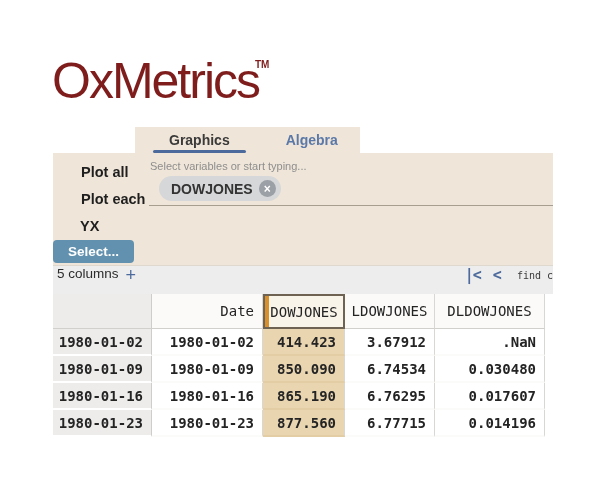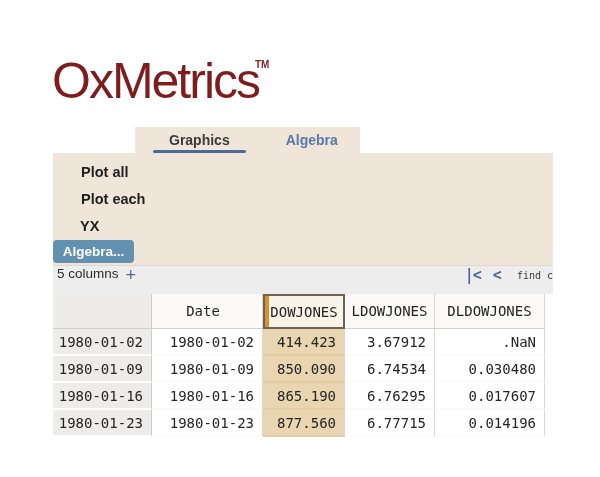--- a/index.html
+++ b/index.html
@@ -50,26 +50,26 @@
          font-family:"DejaVu Sans Mono",monospace; margin-right:12px; }
   .find-text { color:#3a3a3a; font-family:"DejaVu Sans Mono",monospace; font-size:10px;
          margin-left:4px; white-space:nowrap; }
 
   
   table.grid { border-collapse:separate; border-spacing:0; width:492px; table-layout:fixed;
          font-family:"DejaVu Sans Mono",monospace; font-size:14px; color:#242424; }
   .grid th { height:35px; font-weight:normal; background:#fbfaf8; border-bottom:1px solid #d2d0cd;
          border-right:1px solid #d9d7d4; text-align:center; }
   .grid th.lbl { background:#edeceb; border-right:1px solid #cfcdc9; }
-  .grid th.date { text-align:center; padding-right:8px; }
+  .grid th.date { text-align:right; padding-right:8px; }
   .grid th.selected { border:2px solid #6e6352; background:#f9f4e9; position:relative; }
   .grid th.selected::before { content:""; position:absolute; left:0; top:0; bottom:0; width:4px;
          background:#d8902e; }
   .grid td { height:27px; text-align:right; padding-right:8px; background:#ffffff;
-         border-right:1px solid #d9d7d4; border-bottom:2px solid #fbfbfa; }
+         border-right:1px solid #d9d7d4; border-bottom:2px solid #fbfbfa;font-weight:bold; }
   .grid td.lbl { background:#edeceb; border-right:1px solid #cfcdc9; border-bottom:2px solid #ffffff; }
   .grid td.sel { background:#e9d5b0; border-bottom:2px solid #e3cda5; }
 </style>
 </head>
 <body>
 
 <div class="logo"><span>OxMetrics</span><span class="tm">TM</span></div>
 
 <div class="workspace">
 
@@ -82,21 +82,31 @@
           <span>Algebra</span>
         </div>
     </div>
   </div>
 
   <div class="beige-panel">
     <div class="left-options">
       <div class="opt">Plot all</div>
       <div class="opt">Plot each</div>
       <div class="opt yx">YX</div>
-      <button class="design-btn">Algebra...</button>
+      <button class="design-btn">Select...</button>
+    </div>
+    <div class="var-area">
+      <div class="placeholder">Select variables or start typing...</div>
+      <div class="chip-row">
+        <span class="chip">
+          <span>DOWJONES</span>
+          <span class="chip-x">×</span>
+        </span>
+      </div>
+      <div class="input-underline"></div>
     </div>
   </div>
 
   <div class="columns-bar">
     <span>5 columns</span>
     <span class="plus">+</span>
     <span class="bar-right">
       <span class="nav-icon">|&lt;</span>
       <span class="nav-icon">&lt;</span>
       <span class="find-text">find c</span>

